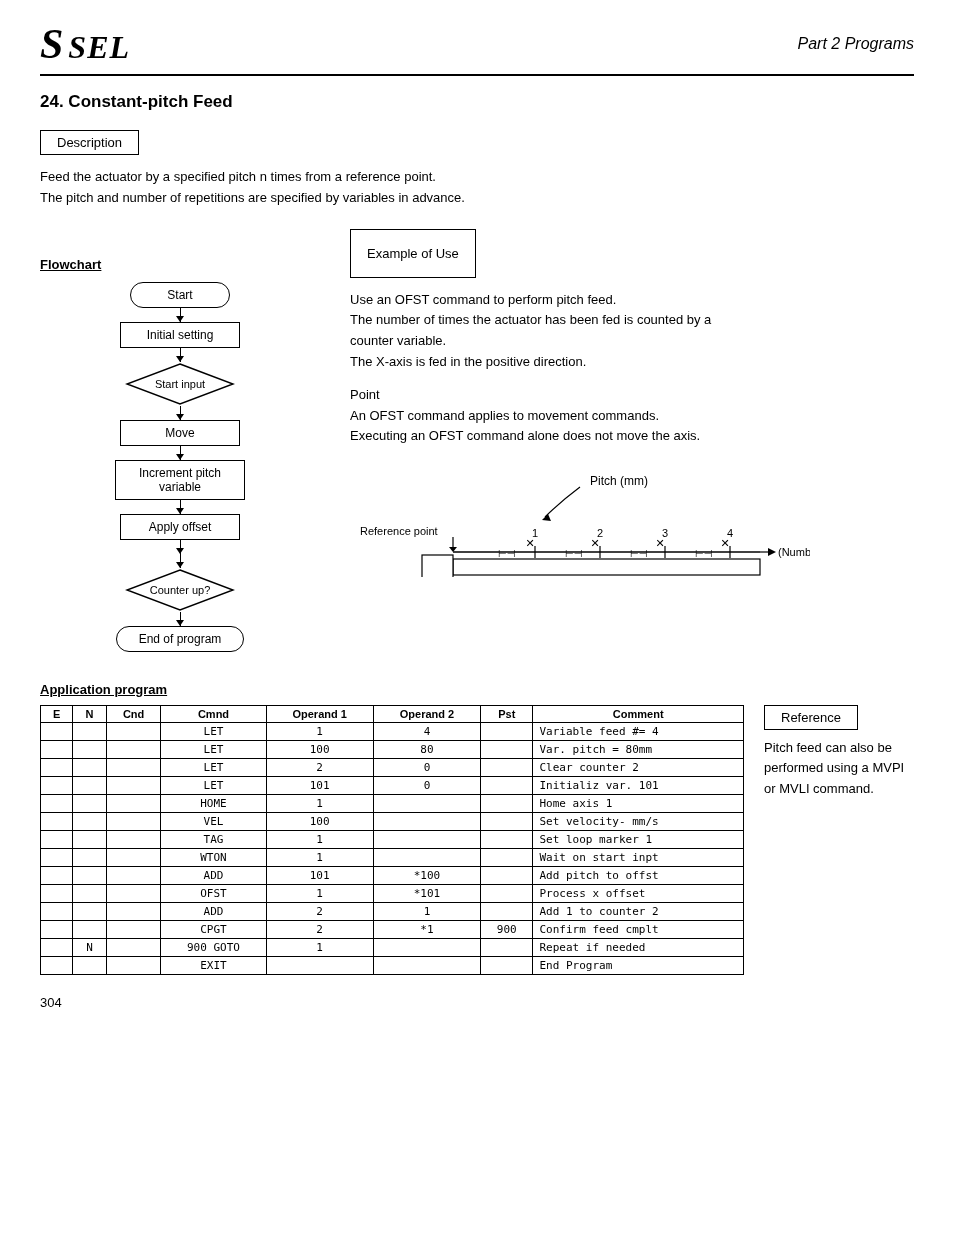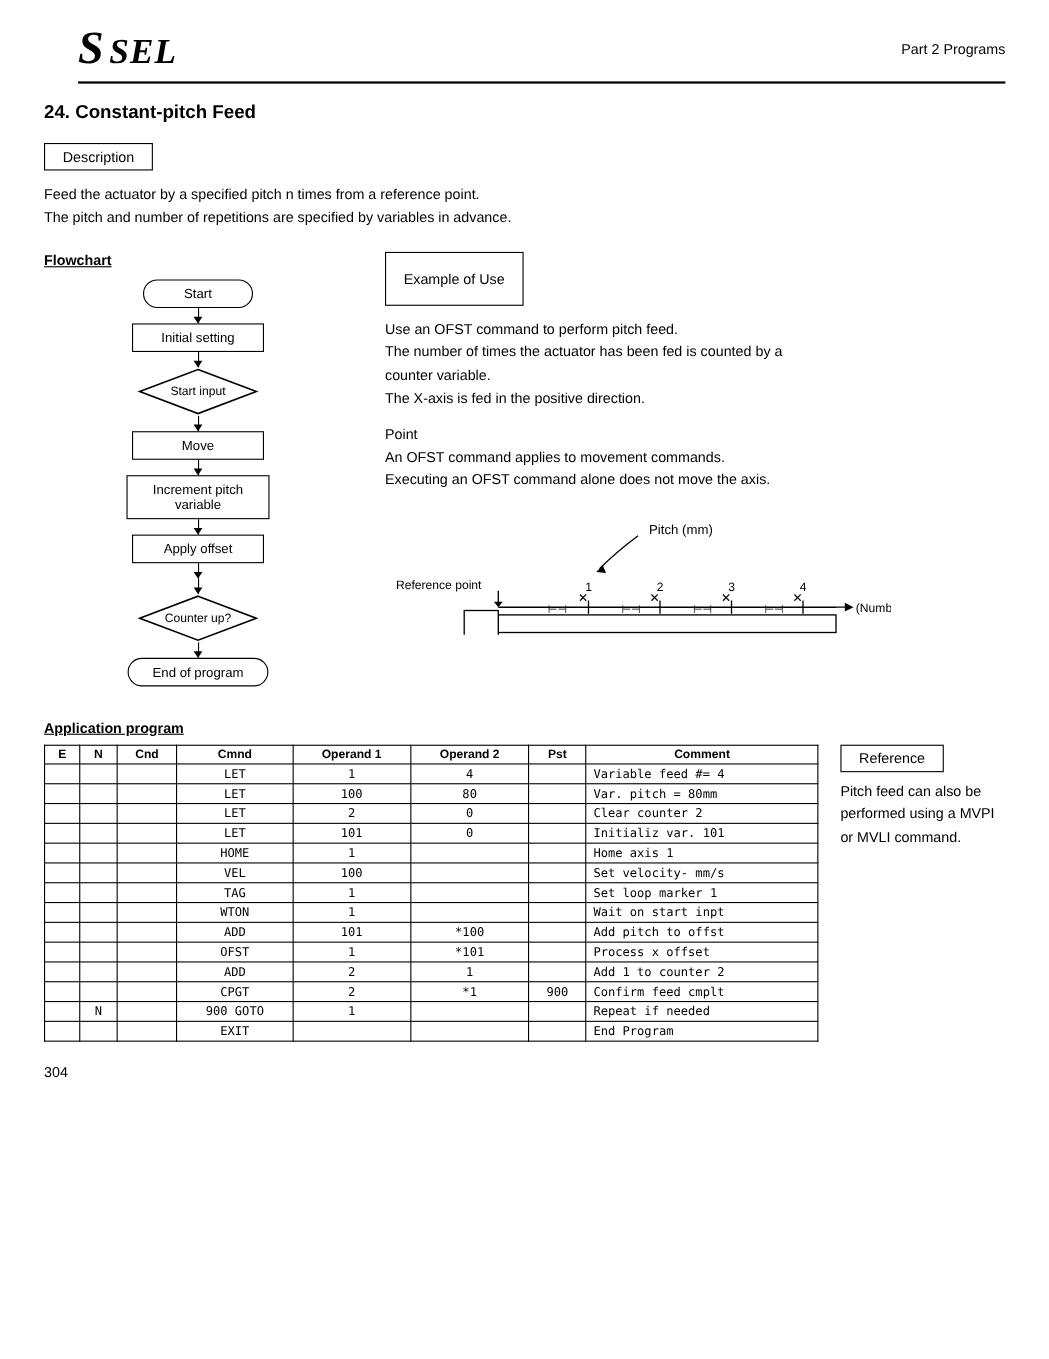--- a/index.html
+++ b/index.html
@@ -12,34 +12,34 @@
       padding: 20px 40px;
       font-size: 13px;
     }
     .header {
       display: flex;
       align-items: center;
       justify-content: space-between;
       border-bottom: 2px solid #000;
       padding-bottom: 6px;
       margin-bottom: 16px;
-      margin-left: 31px;
     }
     .logo {
       font-size: 36px;
       font-weight: 900;
       font-style: italic;
       font-family: serif;
       letter-spacing: -2px;
     }
     .logo .s-letter {
       font-size: 42px;
     }
     .header-right {
-      font-size: 13px;
+      font-size: 16px;
+      font-style: italic;
     }
     .page-title {
       font-size: 17px;
       font-weight: bold;
       margin-bottom: 18px;
     }
     .description-box {
       border: 1px solid #000;
       display: inline-block;
       padding: 4px 16px;
@@ -52,20 +52,21 @@
       line-height: 1.6;
     }
     .main-content {
       display: flex;
       gap: 30px;
       margin-bottom: 30px;
     }
     .flowchart-section {
       width: 280px;
       flex-shrink: 0;
+      margin-top: 28px;
     }
     .flowchart-title {
       text-decoration: underline;
       font-size: 13px;
       font-weight: bold;
       margin-bottom: 10px;
     }
     .flowchart {
       display: flex;
       flex-direction: column;

